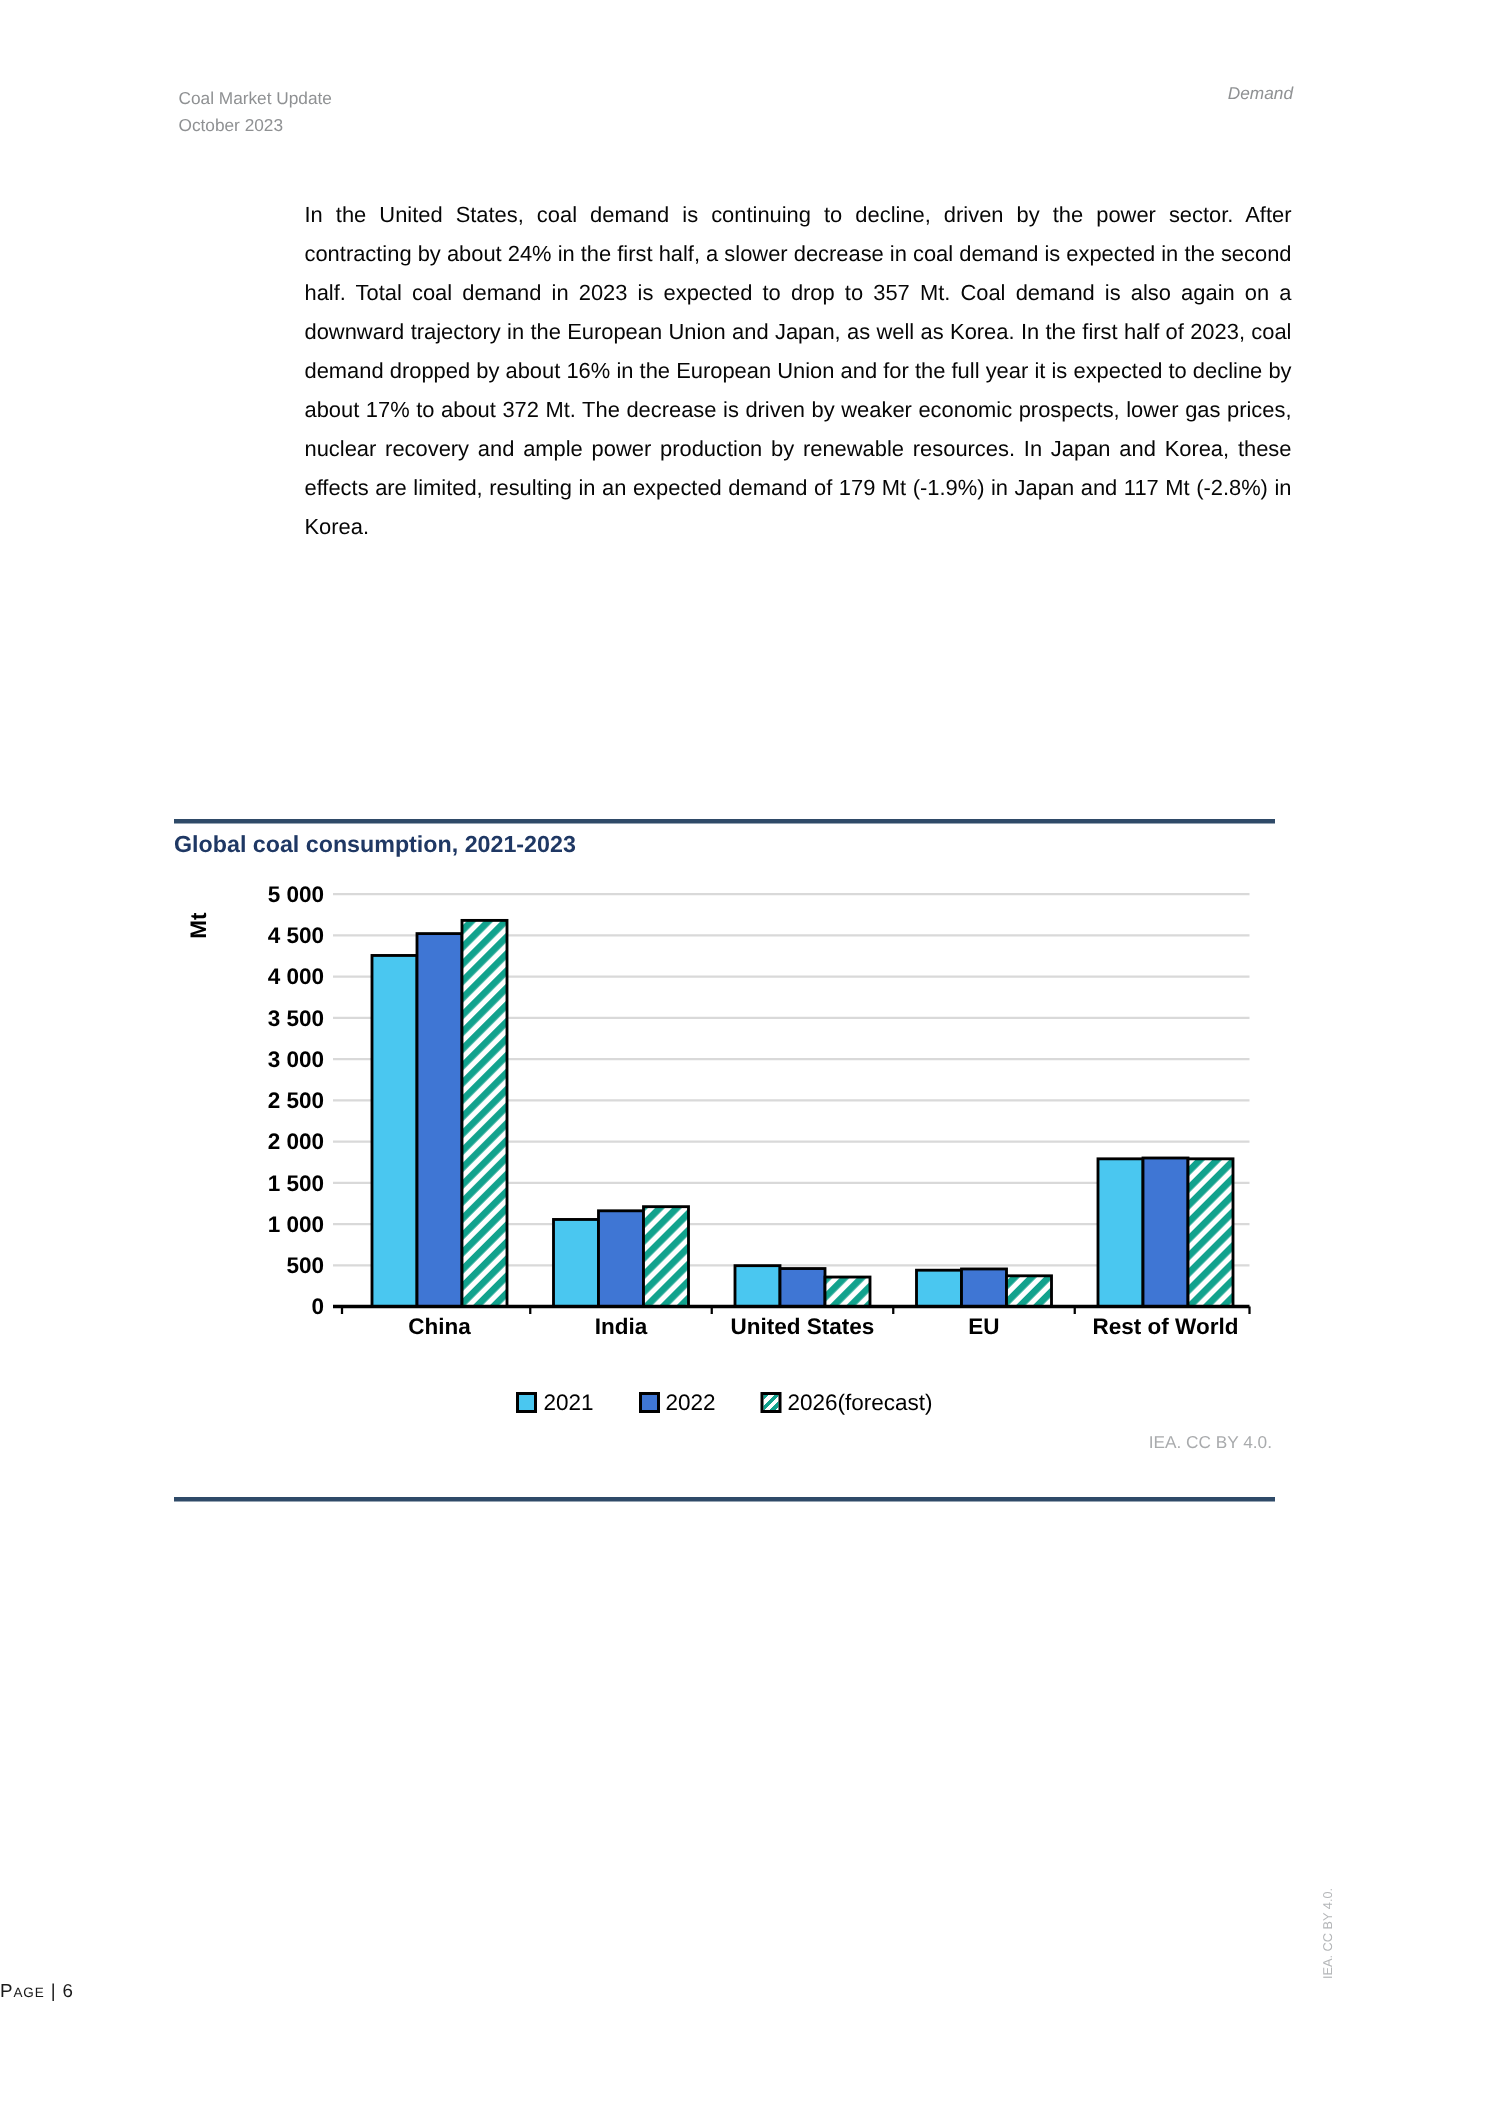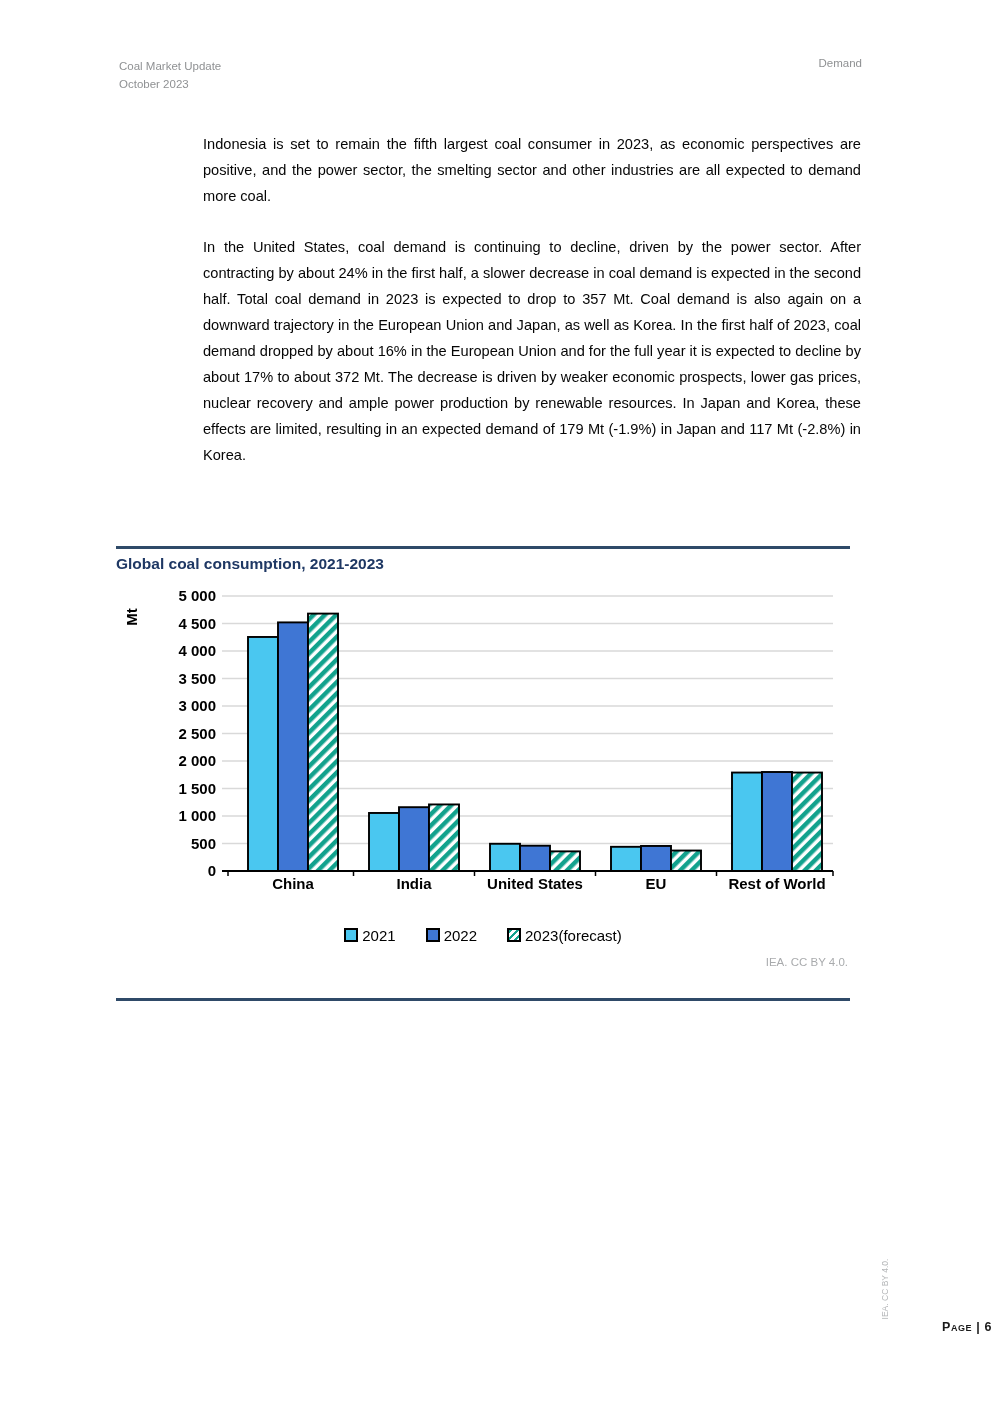--- a/index.html
+++ b/index.html
@@ -7,21 +7,21 @@
     position:relative; width:992px; height:1403px; background:#ffffff;
     font-family:"Liberation Sans", sans-serif; color:#000; overflow:hidden;
   }
   
   .hdr-left {
     position:absolute; left:119px; top:57px;
     font-size:11.5px; line-height:18px; color:#8f9193;
   }
   .hdr-right {
     position:absolute; right:130px; top:57px;
-    font-size:11.5px; color:#8f9193; text-align:right;
+    font-size:11.5px; color:#8f9193; text-align:right;font-style:italic;
   }
   
   .content { position:absolute; left:203px; top:131px; width:658px; }
   .content p {
     margin:0 0 25px 0; font-size:14.6px; line-height:26px;
     text-align:justify; color:#060606;
   }
   
   .chart-section { position:absolute; left:116px; top:546px; width:734px; height:460px; }
   .rule { position:absolute; left:0; width:734px; height:3px; background:#2f4a68; }
@@ -41,42 +41,41 @@
   .legend-item { display:flex; align-items:center; gap:4px; }
   .legend-swatch {
     width:10px; height:10px; border:2.2px solid #000; display:inline-block; background:#fff;
   }
   .legend-label { font-size:15px; font-weight:400; color:#000; }
   .cc-note {
     position:absolute; right:2px; top:410px; font-size:11.5px; color:#a9abad;
   }
   
   .page-number {
-    position:absolute; left:0; top:1320px; width:992px; text-align:right;
-    font-size:12.5px; color:#1a1a1a; font-variant:small-caps; letter-spacing:0.6px;font-weight:bold;
+    position:absolute; left:0; top:1320px; width:992px; text-align:left;
+    font-size:12.5px; color:#1a1a1a; font-variant:small-caps; letter-spacing:0.6px;
   }
   .vertical-note {
     position:absolute; left:849px; top:1284px; width:72px; text-align:center;
     font-size:8.5px; color:#b4b6b8; transform:rotate(-90deg); transform-origin:center;
     white-space:nowrap;
   }
 </style>
 </head>
 <body>
 
 <div class="page">
 
   <div class="hdr-left">
     <div>Coal Market Update</div>
     <div>October 2023</div>
   </div>
   <div class="hdr-right">Demand</div>
 
   <div class="content">
-    <p>Indonesia is set to remain the fifth largest coal consumer in 2023, as economic perspectives are positive, and the power sector, the smelting sector and other industries are all expected to demand more coal.</p>
     <p>In the United States, coal demand is continuing to decline, driven by the power sector. After contracting by about 24% in the first half, a slower decrease in coal demand is expected in the second half. Total coal demand in 2023 is expected to drop to 357 Mt. Coal demand is also again on a downward trajectory in the European Union and Japan, as well as Korea. In the first half of 2023, coal demand dropped by about 16% in the European Union and for the full year it is expected to decline by about 17% to about 372 Mt. The decrease is driven by weaker economic prospects, lower gas prices, nuclear recovery and ample power production by renewable resources. In Japan and Korea, these effects are limited, resulting in an expected demand of 179 Mt (-1.9%) in Japan and 117 Mt (-2.8%) in Korea.</p>
   </div>
 
   <div class="chart-section">
     <div class="rule rule-top"></div>
     <div class="chart-title">Global coal consumption, 2021-2023</div>
 
     <svg id="chart-svg" class="chart-svg" width="734" height="330" viewBox="0 0 734 330">
         <defs>
           <pattern id="stripe2023" patternUnits="userSpaceOnUse" width="8" height="8" patternTransform="rotate(45)">
@@ -139,21 +138,21 @@
         <div class="legend-item">
           <span class="legend-swatch" style="background: rgb(74, 199, 240);"></span>
           <span class="legend-label">2021</span>
         </div>
         <div class="legend-item">
           <span class="legend-swatch" style="background: rgb(63, 118, 212);"></span>
           <span class="legend-label">2022</span>
         </div>
         <div class="legend-item">
           <span class="legend-swatch" style="background: repeating-linear-gradient(135deg, rgb(18, 162, 141) 0px, rgb(18, 162, 141) 2.5px, rgb(255, 255, 255) 2.5px, rgb(255, 255, 255) 5px);"></span>
-          <span class="legend-label">2023(forecast)</span>
+          <span class="legend-label">2026(forecast)</span>
         </div>
       </div>
 
     <div class="cc-note">IEA. CC BY 4.0.</div>
     <div class="rule rule-bottom"></div>
   </div>
 
   <div class="page-number">Page | 6</div>
   <div class="vertical-note">IEA. CC BY 4.0.</div>
 

